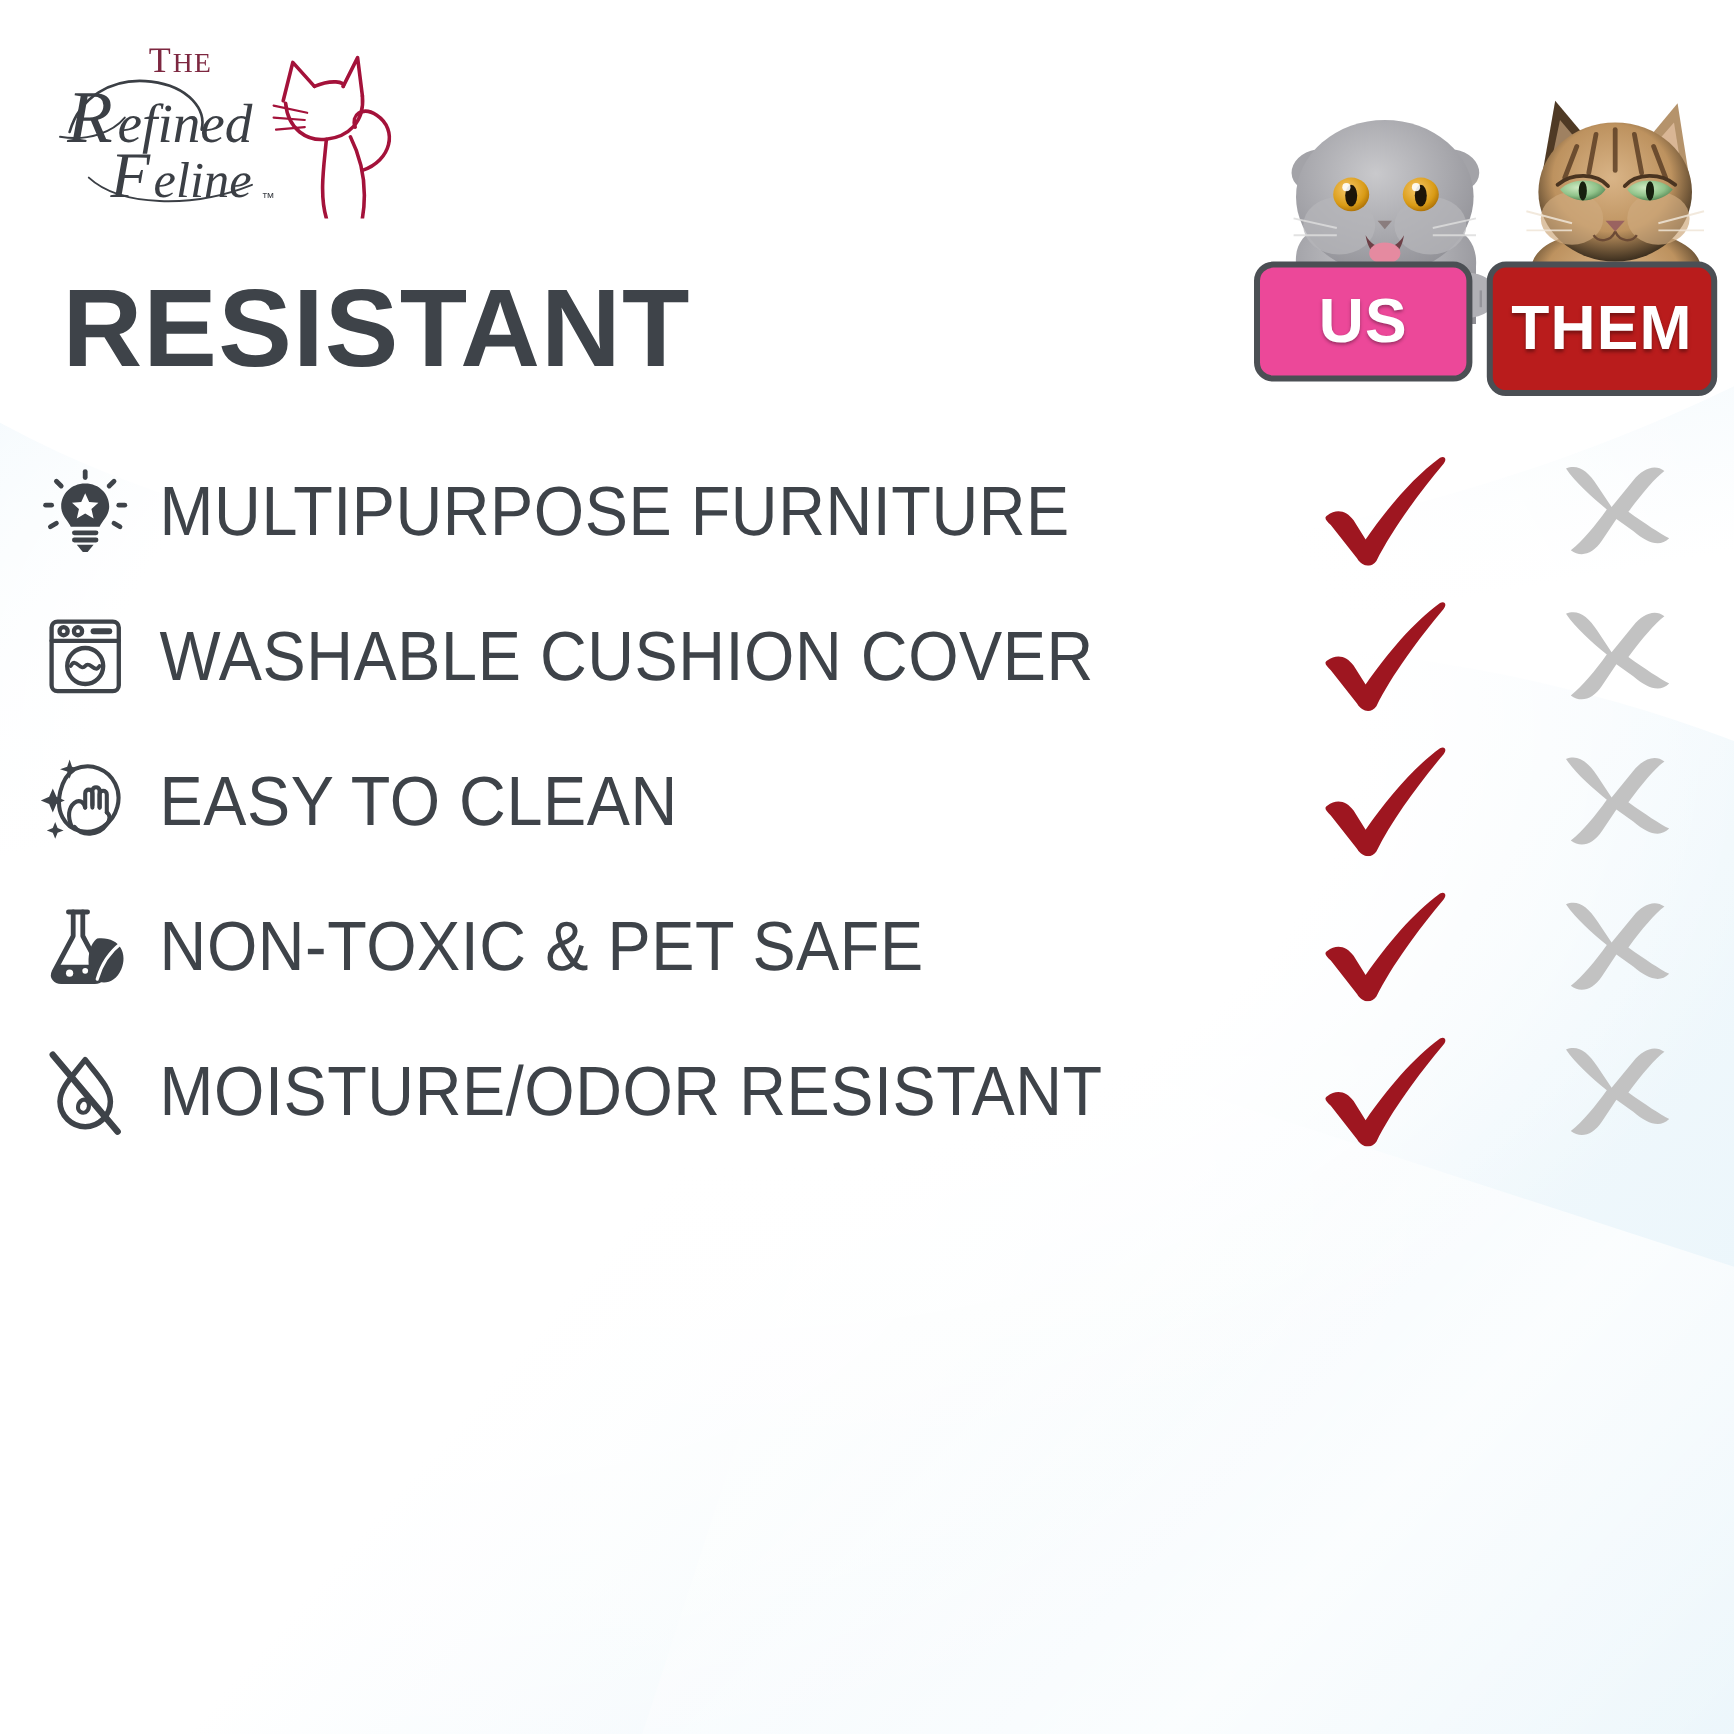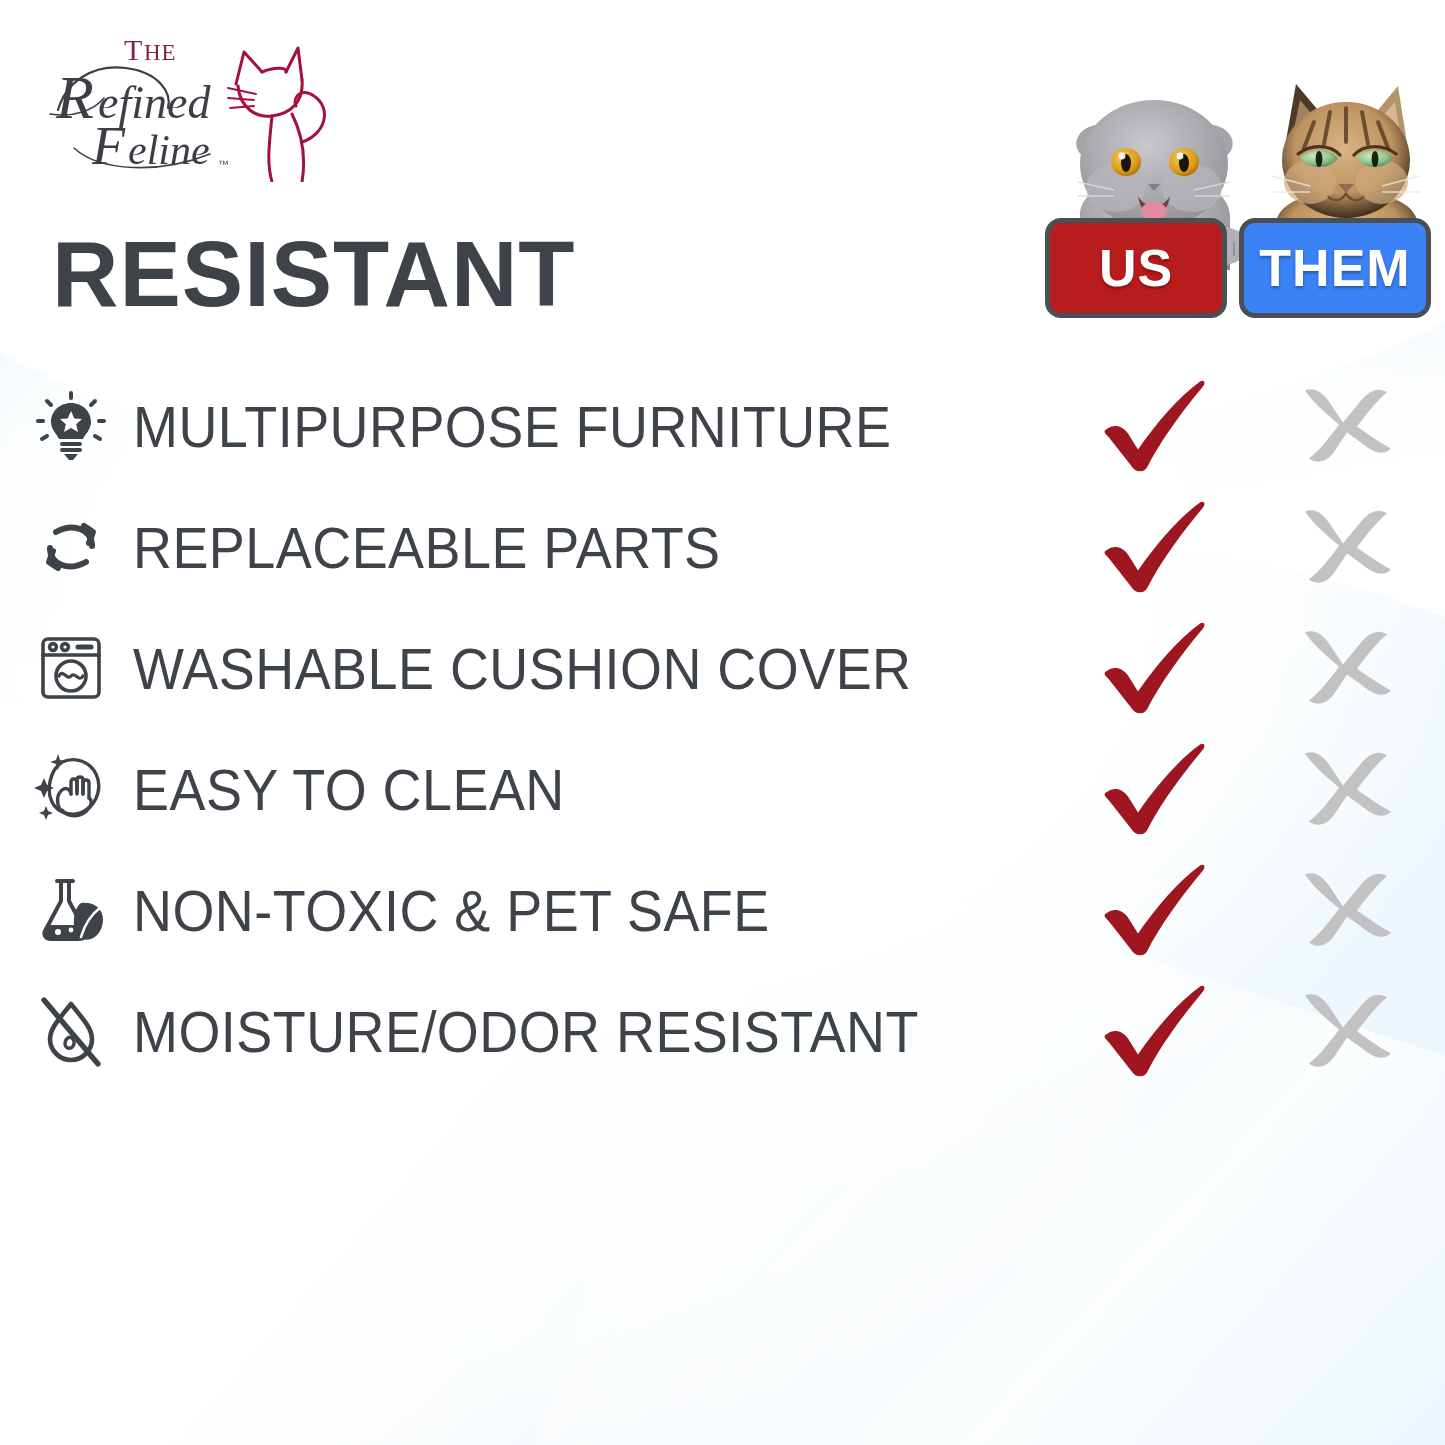--- a/index.html
+++ b/index.html
@@ -82,22 +82,22 @@
     border-radius:16px;
     display:flex;align-items:center;justify-content:center;
     box-sizing:border-box;
     font-weight:bold;
     color:#ffffff;
     font-size:52px;
     letter-spacing:1px;
     text-shadow:0 2px 3px rgba(0,0,0,.35);
     font-family:"Liberation Sans",sans-serif;
   }
-  .badge-us{width:182px;height:100px;background:#b91c1c;}
-  .badge-them{width:192px;height:100px;background:#3b82f6;}
+  .badge-us{width:182px;height:100px;background:#ec4899;}
+  .badge-them{width:192px;height:112px;background:#b91c1c;}
 
   
   .features-title{
     position:absolute;left:52px;top:228px;
     font-size:92px;font-weight:bold;color:#3e4349;
     letter-spacing:1px;line-height:1;
     font-family:"Liberation Sans",sans-serif;
   }
 
   
@@ -333,41 +333,20 @@
           <path d="M6 50 C 14 44, 22 46, 28 54 L 38 70 C 56 44, 78 18, 100 2 C 104 0, 106 3, 103 7 C 82 32, 60 62, 47 88 C 43 94, 35 93, 31 86 L 9 58 C 5 54, 3 52, 6 50 Z" fill="#9e1620"></path>
         </svg>
       </span>
       <span class="row-them">
         <svg width="96" height="82" viewBox="0 0 96 82">
           <path d="M8 6 C 18 2, 26 8, 34 20 L 46 38 L 64 16 C 72 6, 82 2, 90 8 C 82 14, 72 26, 60 42 C 74 52, 86 60, 94 64 C 86 72, 76 68, 64 58 L 50 48 L 38 66 C 30 78, 20 80, 12 74 C 22 66, 32 54, 42 40 C 30 30, 16 18, 8 6 Z" fill="#c2c2c2"></path>
         </svg>
       </span>
     </div>
 
-    <div class="row">
-      <span class="row-icon">
-        <svg width="74" height="74" viewBox="0 0 74 74" fill="none" stroke="#3e4349" stroke-width="6" stroke-linecap="round" stroke-linejoin="round">
-          <path d="M22 22 C 40 12, 58 20, 58 36"></path>
-          <polyline points="50,16 59,22 55,33" fill="none"></polyline>
-          <path d="M52 52 C 34 62, 16 54, 16 38"></path>
-          <polyline points="24,58 15,52 19,41" fill="none"></polyline>
-        </svg>
-      </span>
-      <span class="row-label">REPLACEABLE PARTS</span>
-      <span class="row-us">
-        <svg width="112" height="92" viewBox="0 0 112 92">
-          <path d="M6 50 C 14 44, 22 46, 28 54 L 38 70 C 56 44, 78 18, 100 2 C 104 0, 106 3, 103 7 C 82 32, 60 62, 47 88 C 43 94, 35 93, 31 86 L 9 58 C 5 54, 3 52, 6 50 Z" fill="#9e1620"></path>
-        </svg>
-      </span>
-      <span class="row-them">
-        <svg width="96" height="82" viewBox="0 0 96 82">
-          <path d="M8 6 C 18 2, 26 8, 34 20 L 46 38 L 64 16 C 72 6, 82 2, 90 8 C 82 14, 72 26, 60 42 C 74 52, 86 60, 94 64 C 86 72, 76 68, 64 58 L 50 48 L 38 66 C 30 78, 20 80, 12 74 C 22 66, 32 54, 42 40 C 30 30, 16 18, 8 6 Z" fill="#c2c2c2"></path>
-        </svg>
-      </span>
-    </div>
 
     <div class="row">
       <span class="row-icon">
         <svg width="74" height="74" viewBox="0 0 74 74" fill="none" stroke="#3e4349" stroke-width="3.6" stroke-linecap="round" stroke-linejoin="round">
           <rect x="9" y="8" width="56" height="58" rx="5"></rect>
           <line x1="9" y1="24" x2="65" y2="24"></line>
           <circle cx="19" cy="16" r="3.4"></circle>
           <circle cx="31" cy="16" r="3.4"></circle>
           <line x1="44" y1="16" x2="57" y2="16" stroke-width="5"></line>
           <circle cx="37" cy="45" r="15"></circle>

